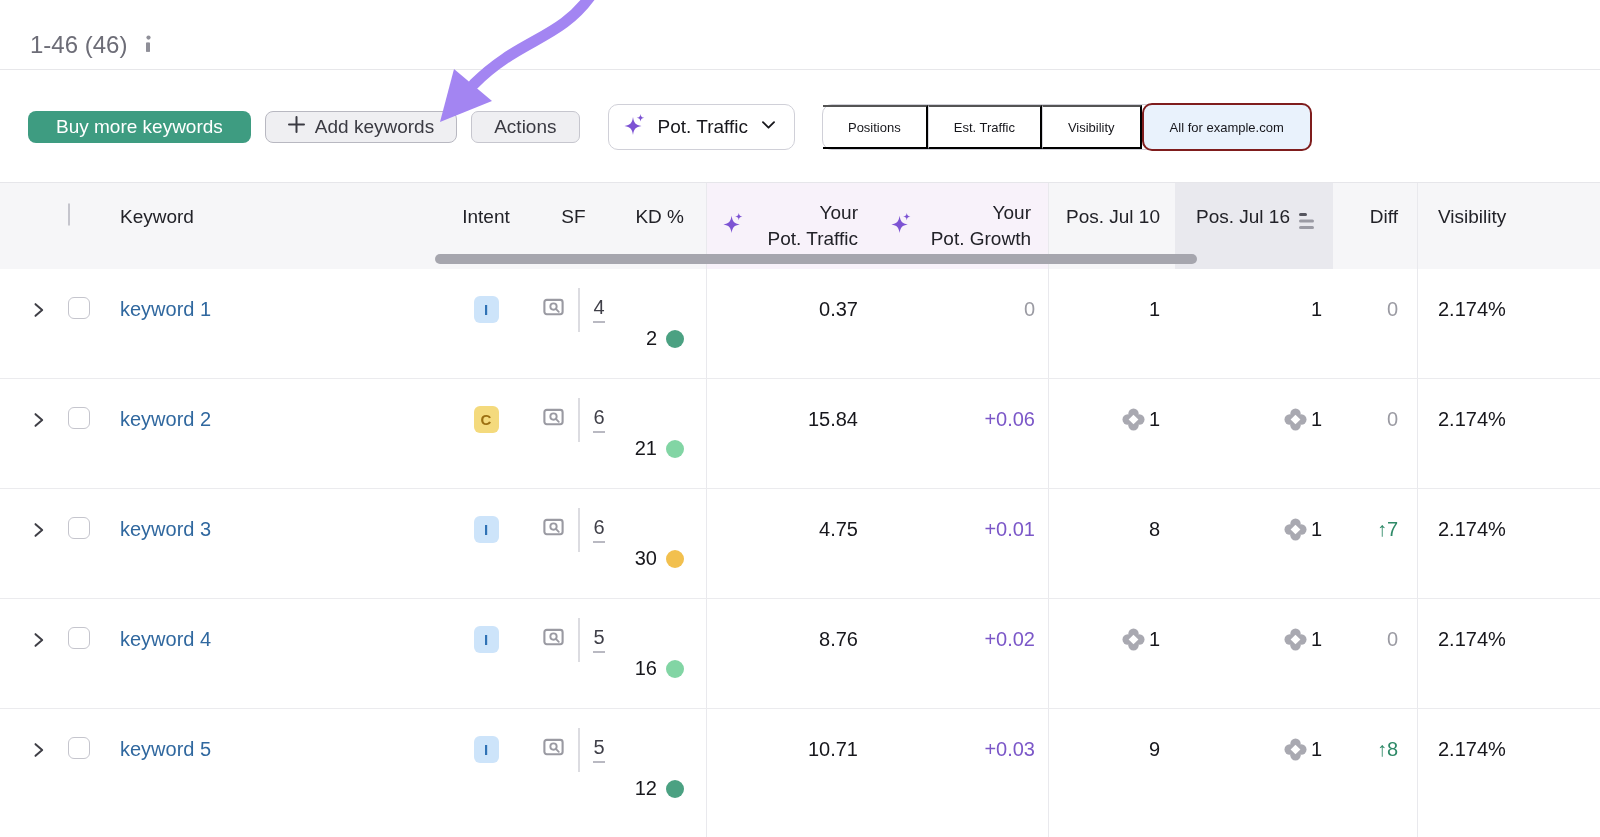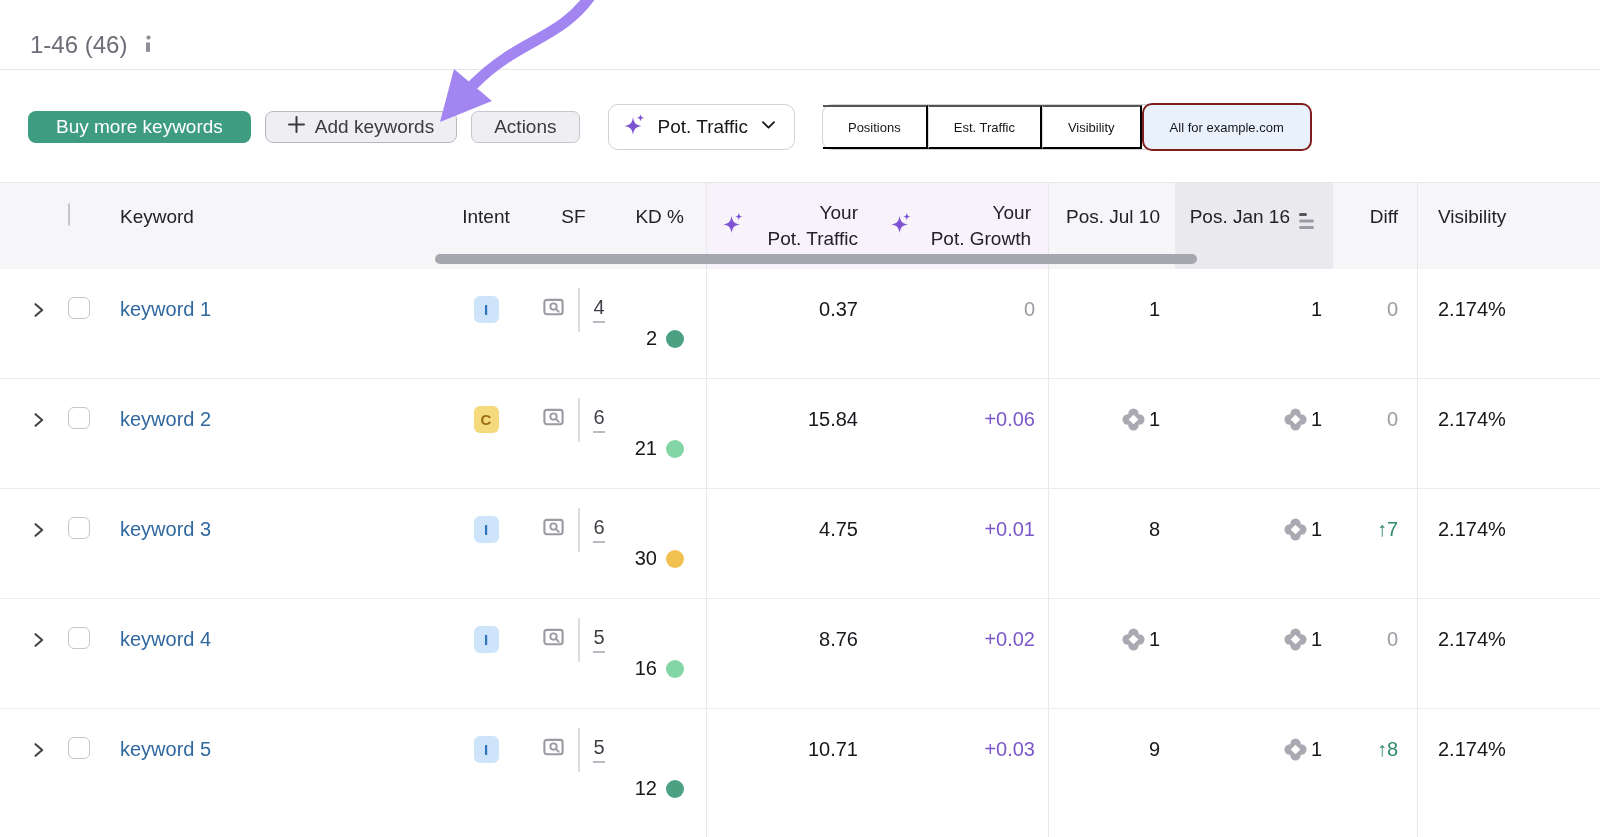--- a/index.html
+++ b/index.html
@@ -156,21 +156,21 @@
       <span class="spark">
         <svg width="23" height="23" viewBox="0 0 24 24">
             <path d="M10 4 C11 10.2 12.6 12 18.5 13 C12.6 14 11 15.8 10 22 C9 15.8 7.4 14 1.5 13 C7.4 12 9 10.2 10 4 Z" fill="#7d53d3"></path>
             <path d="M17.5 1 C17.9 3.6 18.7 4.4 21.3 4.8 C18.7 5.2 17.9 6 17.5 8.6 C17.1 6 16.3 5.2 13.7 4.8 C16.3 4.4 17.1 3.6 17.5 1 Z" fill="#7d53d3"></path>
           </svg>
       </span>
       <span class="two-line"><span>Your</span><br><span>Pot. Growth</span></span>
     </div>
     <div class="th right th-pos10 cell-bl">Pos. Jul 10</div>
     <div class="th th-sorted">
-      <span>Pos. Jan 16</span>
+      <span>Pos. Jul 16</span>
       <span style="margin-top:7px;">
         <svg width="20" height="17" viewBox="0 0 20 17">
             <rect x="0" y="0" width="8" height="3" rx="1.5" fill="#55555e"></rect>
             <rect x="0" y="6.5" width="15" height="3" rx="1.5" fill="#9b9ba4"></rect>
             <rect x="0" y="13" width="15" height="3" rx="1.5" fill="#9b9ba4"></rect>
           </svg>
       </span>
     </div>
     <div class="th right th-diff">Diff</div>
     <div class="th th-vis cell-bl">Visibility</div>

